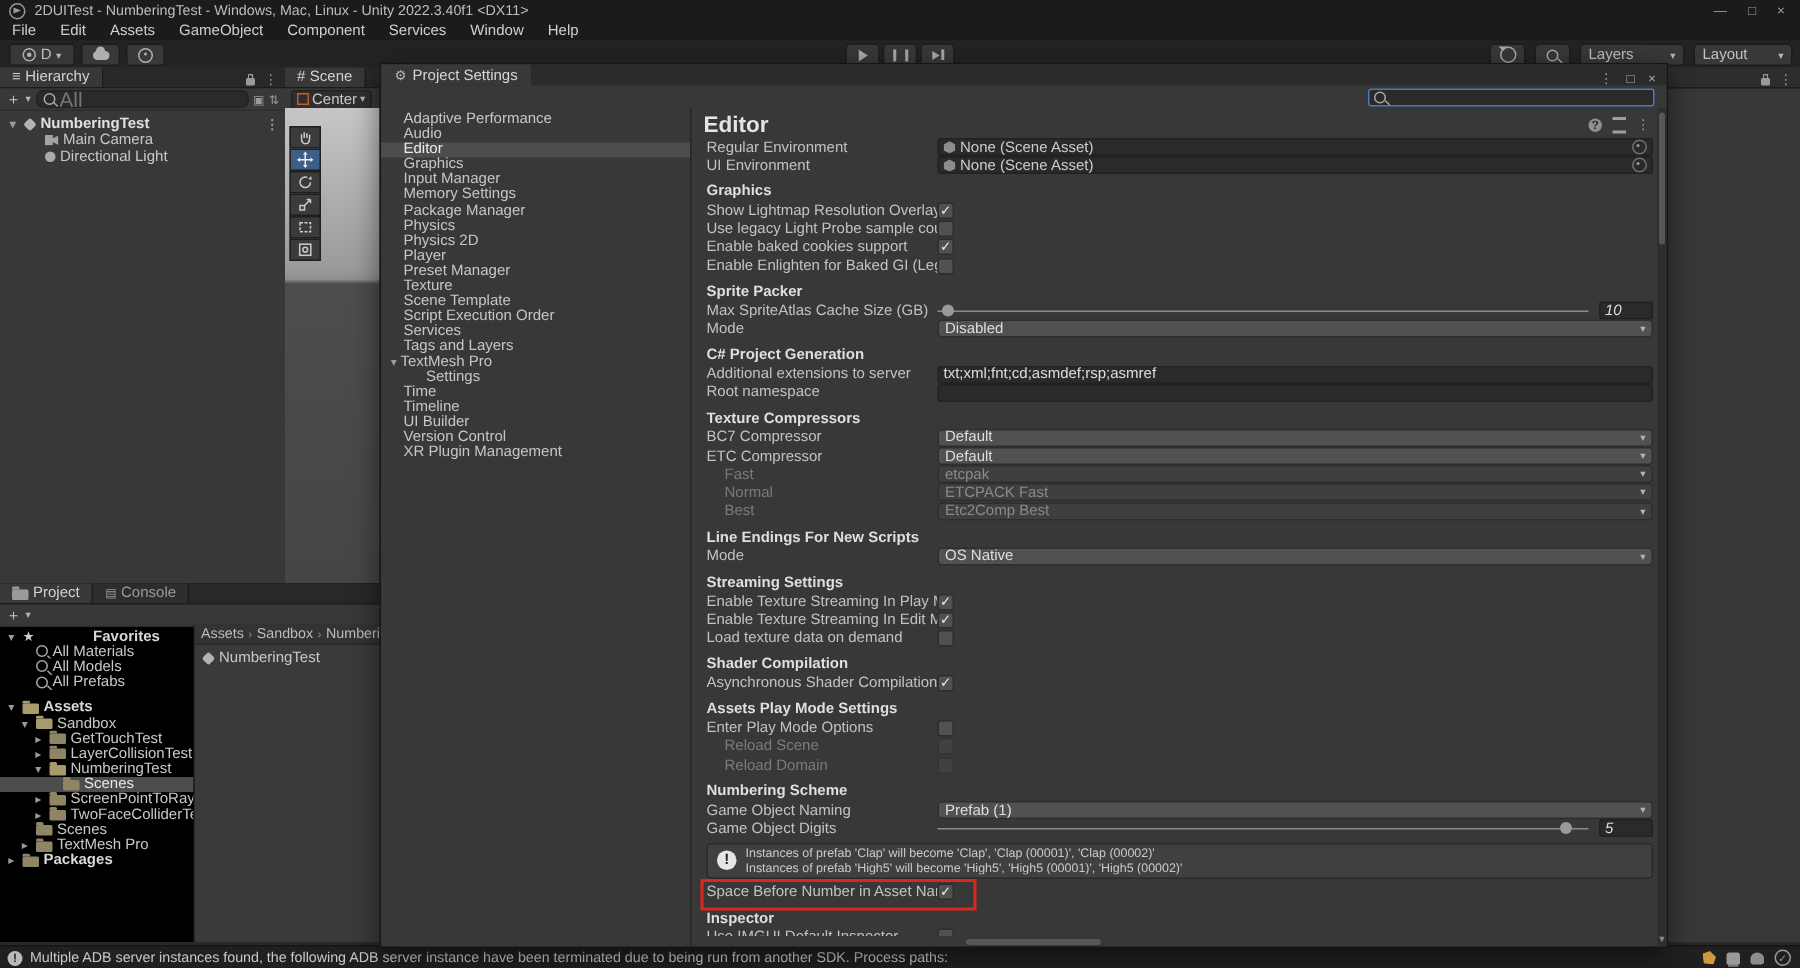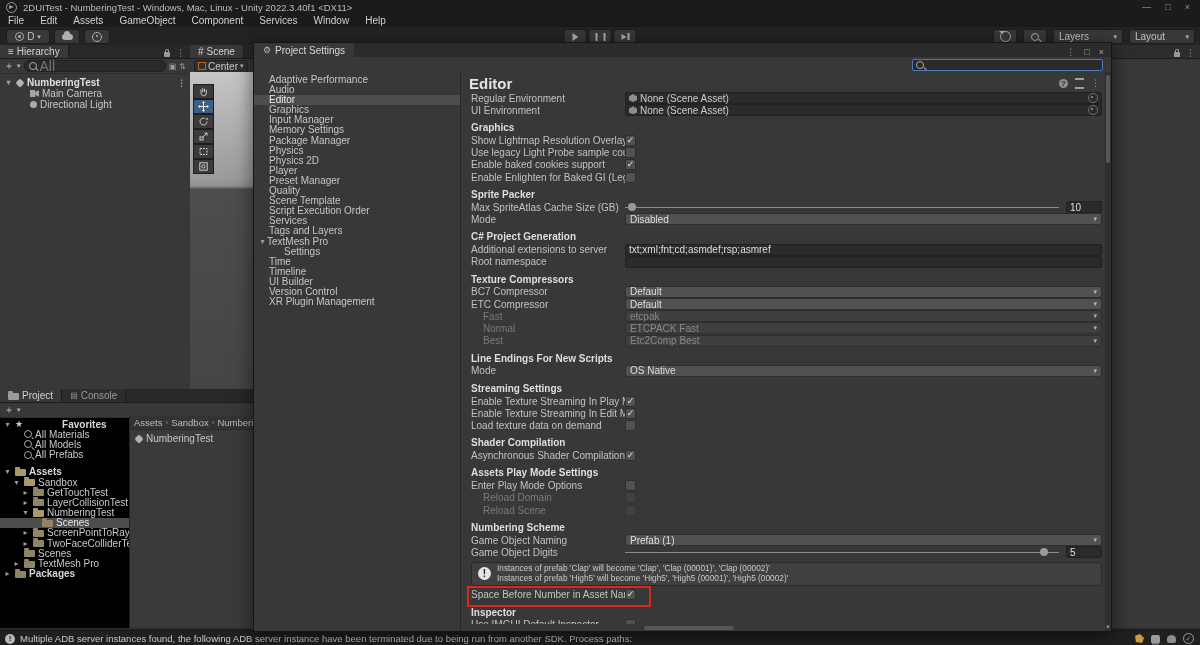--- a/index.html
+++ b/index.html
@@ -116,21 +116,21 @@
   .dd .val{flex:1;white-space:nowrap;overflow:hidden;}
   .dd.disd{background:#3f3f3f;color:#8a8a8a;}
   .tf{flex:1;height:10px;background:#2a2a2a;border:1px solid #212121;border-radius:2px;display:flex;align-items:center;padding:0 3px;color:#dedede;}
   .objf{flex:1;height:10px;background:#2a2a2a;border:1px solid #212121;border-radius:2px;display:flex;align-items:center;gap:3px;padding:0 3px;color:#cccccc;}
   .uicon{width:8px;height:8px;background:#8d8d8d;clip-path:polygon(50% 0,100% 28%,100% 78%,50% 100%,0 78%,0 28%);flex:none;}
   .pick{margin-left:auto;width:8px;height:8px;border:1px solid #6e6e6e;border-radius:50%;position:relative;flex:none;}
   .pick::after{content:"";position:absolute;left:2px;top:2px;width:2px;height:2px;background:#9a9a9a;border-radius:50%;}
   .sl-wrap{flex:1;display:flex;align-items:center;gap:7px;min-width:0;}
   .sl-track{flex:1;height:1px;background:#8b8b8b;position:relative;}
   .sl-knob{position:absolute;top:-3.5px;width:8px;height:8px;border-radius:50%;background:#9a9a9a;margin-left:-4px;}
-  .sl-val{width:28px;height:10px;background:#2a2a2a;border:1px solid #212121;border-radius:2px;display:flex;align-items:center;padding:0 3px;color:#dedede;flex:none;}
+  .sl-val{width:28px;height:10px;background:#2a2a2a;border:1px solid #212121;border-radius:2px;display:flex;align-items:center;padding:0 3px;color:#dedede;flex:none;font-style:italic;}
   .infobox{margin:3px 2px;background:#404040;border:1px solid #292929;border-radius:3px;display:flex;align-items:center;gap:6px;padding:1px 6px;height:20px;}
   .info-ic{width:13px;height:13px;border-radius:50%;background:#e6e6e6;color:#1e1e1e;font-weight:bold;font-size:10px;display:flex;align-items:center;justify-content:center;flex:none;}
   .info-lines{font-size:8.3px;line-height:9.5px;color:#c9c9c9;white-space:nowrap;overflow:hidden;}
   .red-box{position:absolute;left:-2px;top:-3px;width:180px;height:17px;border:2px solid #da2820;pointer-events:none;}
   
   .statusbar{left:0;right:0;top:630px;height:15px;background:#202020;border-top:1px solid #151515;display:flex;align-items:center;gap:5px;padding-left:5px;font-size:9.5px;color:#c9c9c9;}
   .sb-ic{width:10px;height:10px;border-radius:50%;background:#b9b9b9;color:#222;font-weight:bold;font-size:8px;display:flex;align-items:center;justify-content:center;flex:none;}
   .sb-right{margin-left:auto;display:flex;gap:7px;align-items:center;padding-right:6px;}
   .sb1{width:9px;height:9px;background:#cf9a3a;border-radius:2px;clip-path:polygon(0 20%,55% 0,100% 45%,80% 100%,10% 90%);}
   .sb2{width:9px;height:8px;background:#9a9a9a;border-radius:2px 2px 1px 1px;box-shadow:0 2.5px 0 -1px #7c7c7c;}
@@ -439,21 +439,21 @@
         <div class="ps-item"><span>Audio</span></div>
         <div class="ps-item sel"><span>Editor</span></div>
         <div class="ps-item"><span>Graphics</span></div>
         <div class="ps-item"><span>Input Manager</span></div>
         <div class="ps-item"><span>Memory Settings</span></div>
         <div class="ps-item"><span>Package Manager</span></div>
         <div class="ps-item"><span>Physics</span></div>
         <div class="ps-item"><span>Physics 2D</span></div>
         <div class="ps-item"><span>Player</span></div>
         <div class="ps-item"><span>Preset Manager</span></div>
-        <div class="ps-item"><span>Quality</span></div>
+        <div class="ps-item"><span>Texture</span></div>
         <div class="ps-item"><span>Scene Template</span></div>
         <div class="ps-item"><span>Script Execution Order</span></div>
         <div class="ps-item"><span>Services</span></div>
         <div class="ps-item"><span>Tags and Layers</span></div>
         <div class="ps-item haschild">
           <span class="arr">▾</span>
           <span>TextMesh Pro</span>
         </div>
         <div class="ps-item child"><span>Settings</span></div>
         <div class="ps-item"><span>Time</span></div>
@@ -634,27 +634,27 @@
             </div>
           </div>
           <div class="sec">Assets Play Mode Settings</div>
           <div class="row">
             <span class="lbl">Enter Play Mode Options</span>
             <div class="ctl">
               <span class="cb"></span>
             </div>
           </div>
           <div class="row ind dis">
+            <span class="lbl">Reload Scene</span>
+            <div class="ctl">
+              <span class="cb disc"></span>
+            </div>
+          </div>
+          <div class="row ind dis">
             <span class="lbl">Reload Domain</span>
-            <div class="ctl">
-              <span class="cb disc"></span>
-            </div>
-          </div>
-          <div class="row ind dis">
-            <span class="lbl">Reload Scene</span>
             <div class="ctl">
               <span class="cb disc"></span>
             </div>
           </div>
           <div class="sec">Numbering Scheme</div>
           <div class="row">
             <span class="lbl">Game Object Naming</span>
             <div class="ctl">
               <div class="dd">
                 <span class="val">Prefab (1)</span>

